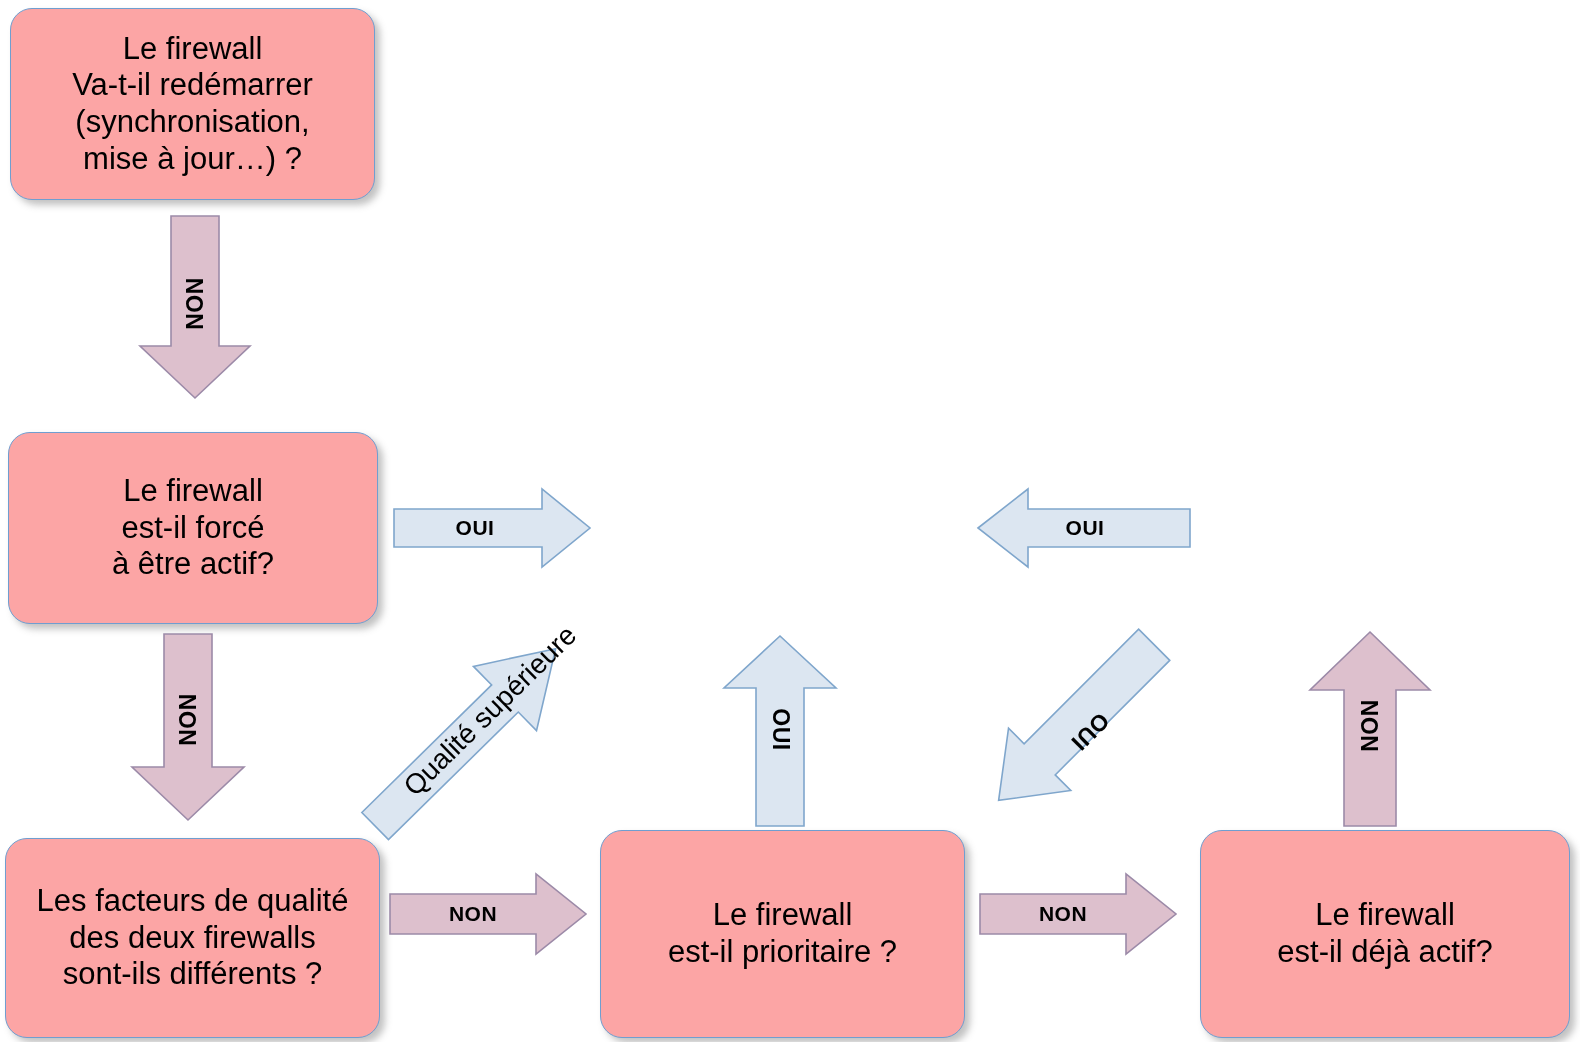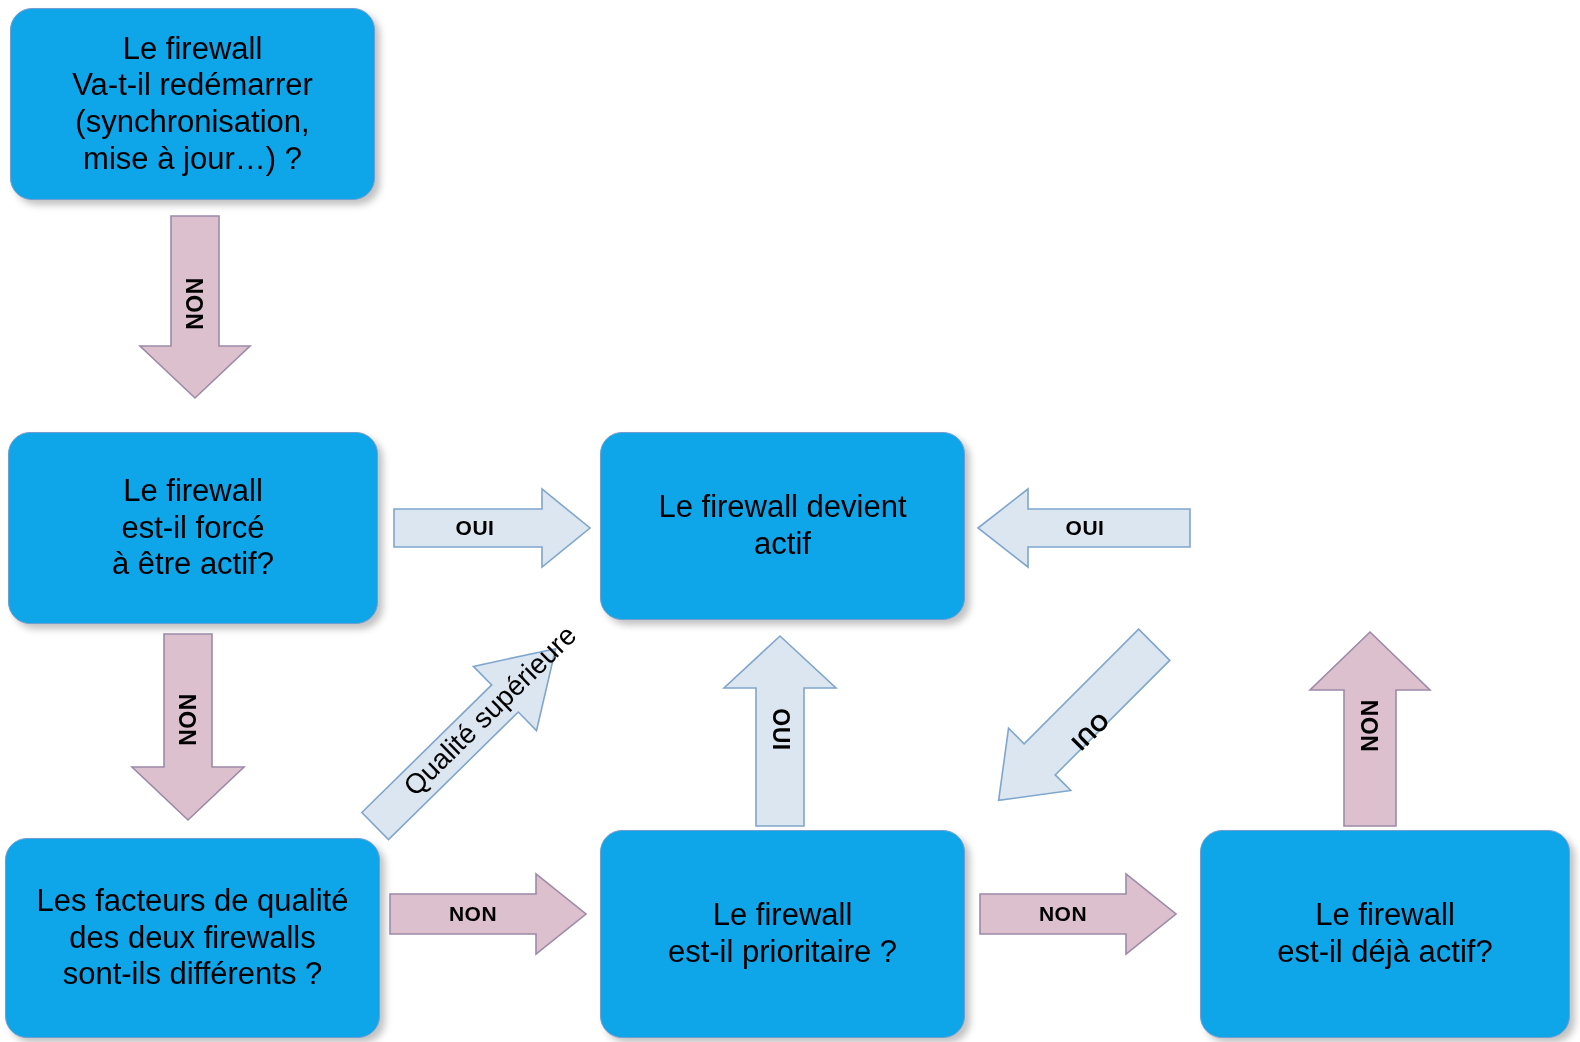--- a/index.html
+++ b/index.html
@@ -3,21 +3,21 @@
 <meta charset="utf-8">
 <style>
   html,body{margin:0;padding:0;background:#ffffff;}
   body{width:1580px;height:1042px;position:relative;overflow:hidden;
        font-family:"Liberation Sans","DejaVu Sans",sans-serif;}
   #stage{position:absolute;left:0;top:0;width:1580px;height:1042px;}
 
   
   .node{
     position:absolute;
-    background:#0ea5e9;
+    background:#fca5a5;
     border:1px solid #6f9ed0;
     border-radius:22px;
     box-shadow:5px 5px 7px rgba(120,120,120,.45);
     display:flex;align-items:center;justify-content:center;
     text-align:center;
     color:#000;
     font-size:31px;
     line-height:1.18;
     box-sizing:border-box;
     padding:2px 10px;
@@ -50,24 +50,20 @@
 (synchronisation,
 mise à jour…) ?</span>
   </div>
 
   <div class="node" style="left:8px;top:432px;width:370px;height:192px;">
     <span>Le firewall
 est-il forcé
 à être actif?</span>
   </div>
 
-  <div class="node" style="left:600px;top:432px;width:365px;height:188px;">
-    <span>Le firewall devient
-actif</span>
-  </div>
 
 
   <div class="node" style="left:5px;top:838px;width:375px;height:200px;">
     <span>Les facteurs de qualité
 des deux  firewalls
 sont-ils différents ?</span>
   </div>
 
   <div class="node" style="left:600px;top:830px;width:365px;height:208px;">
     <span>Le firewall

